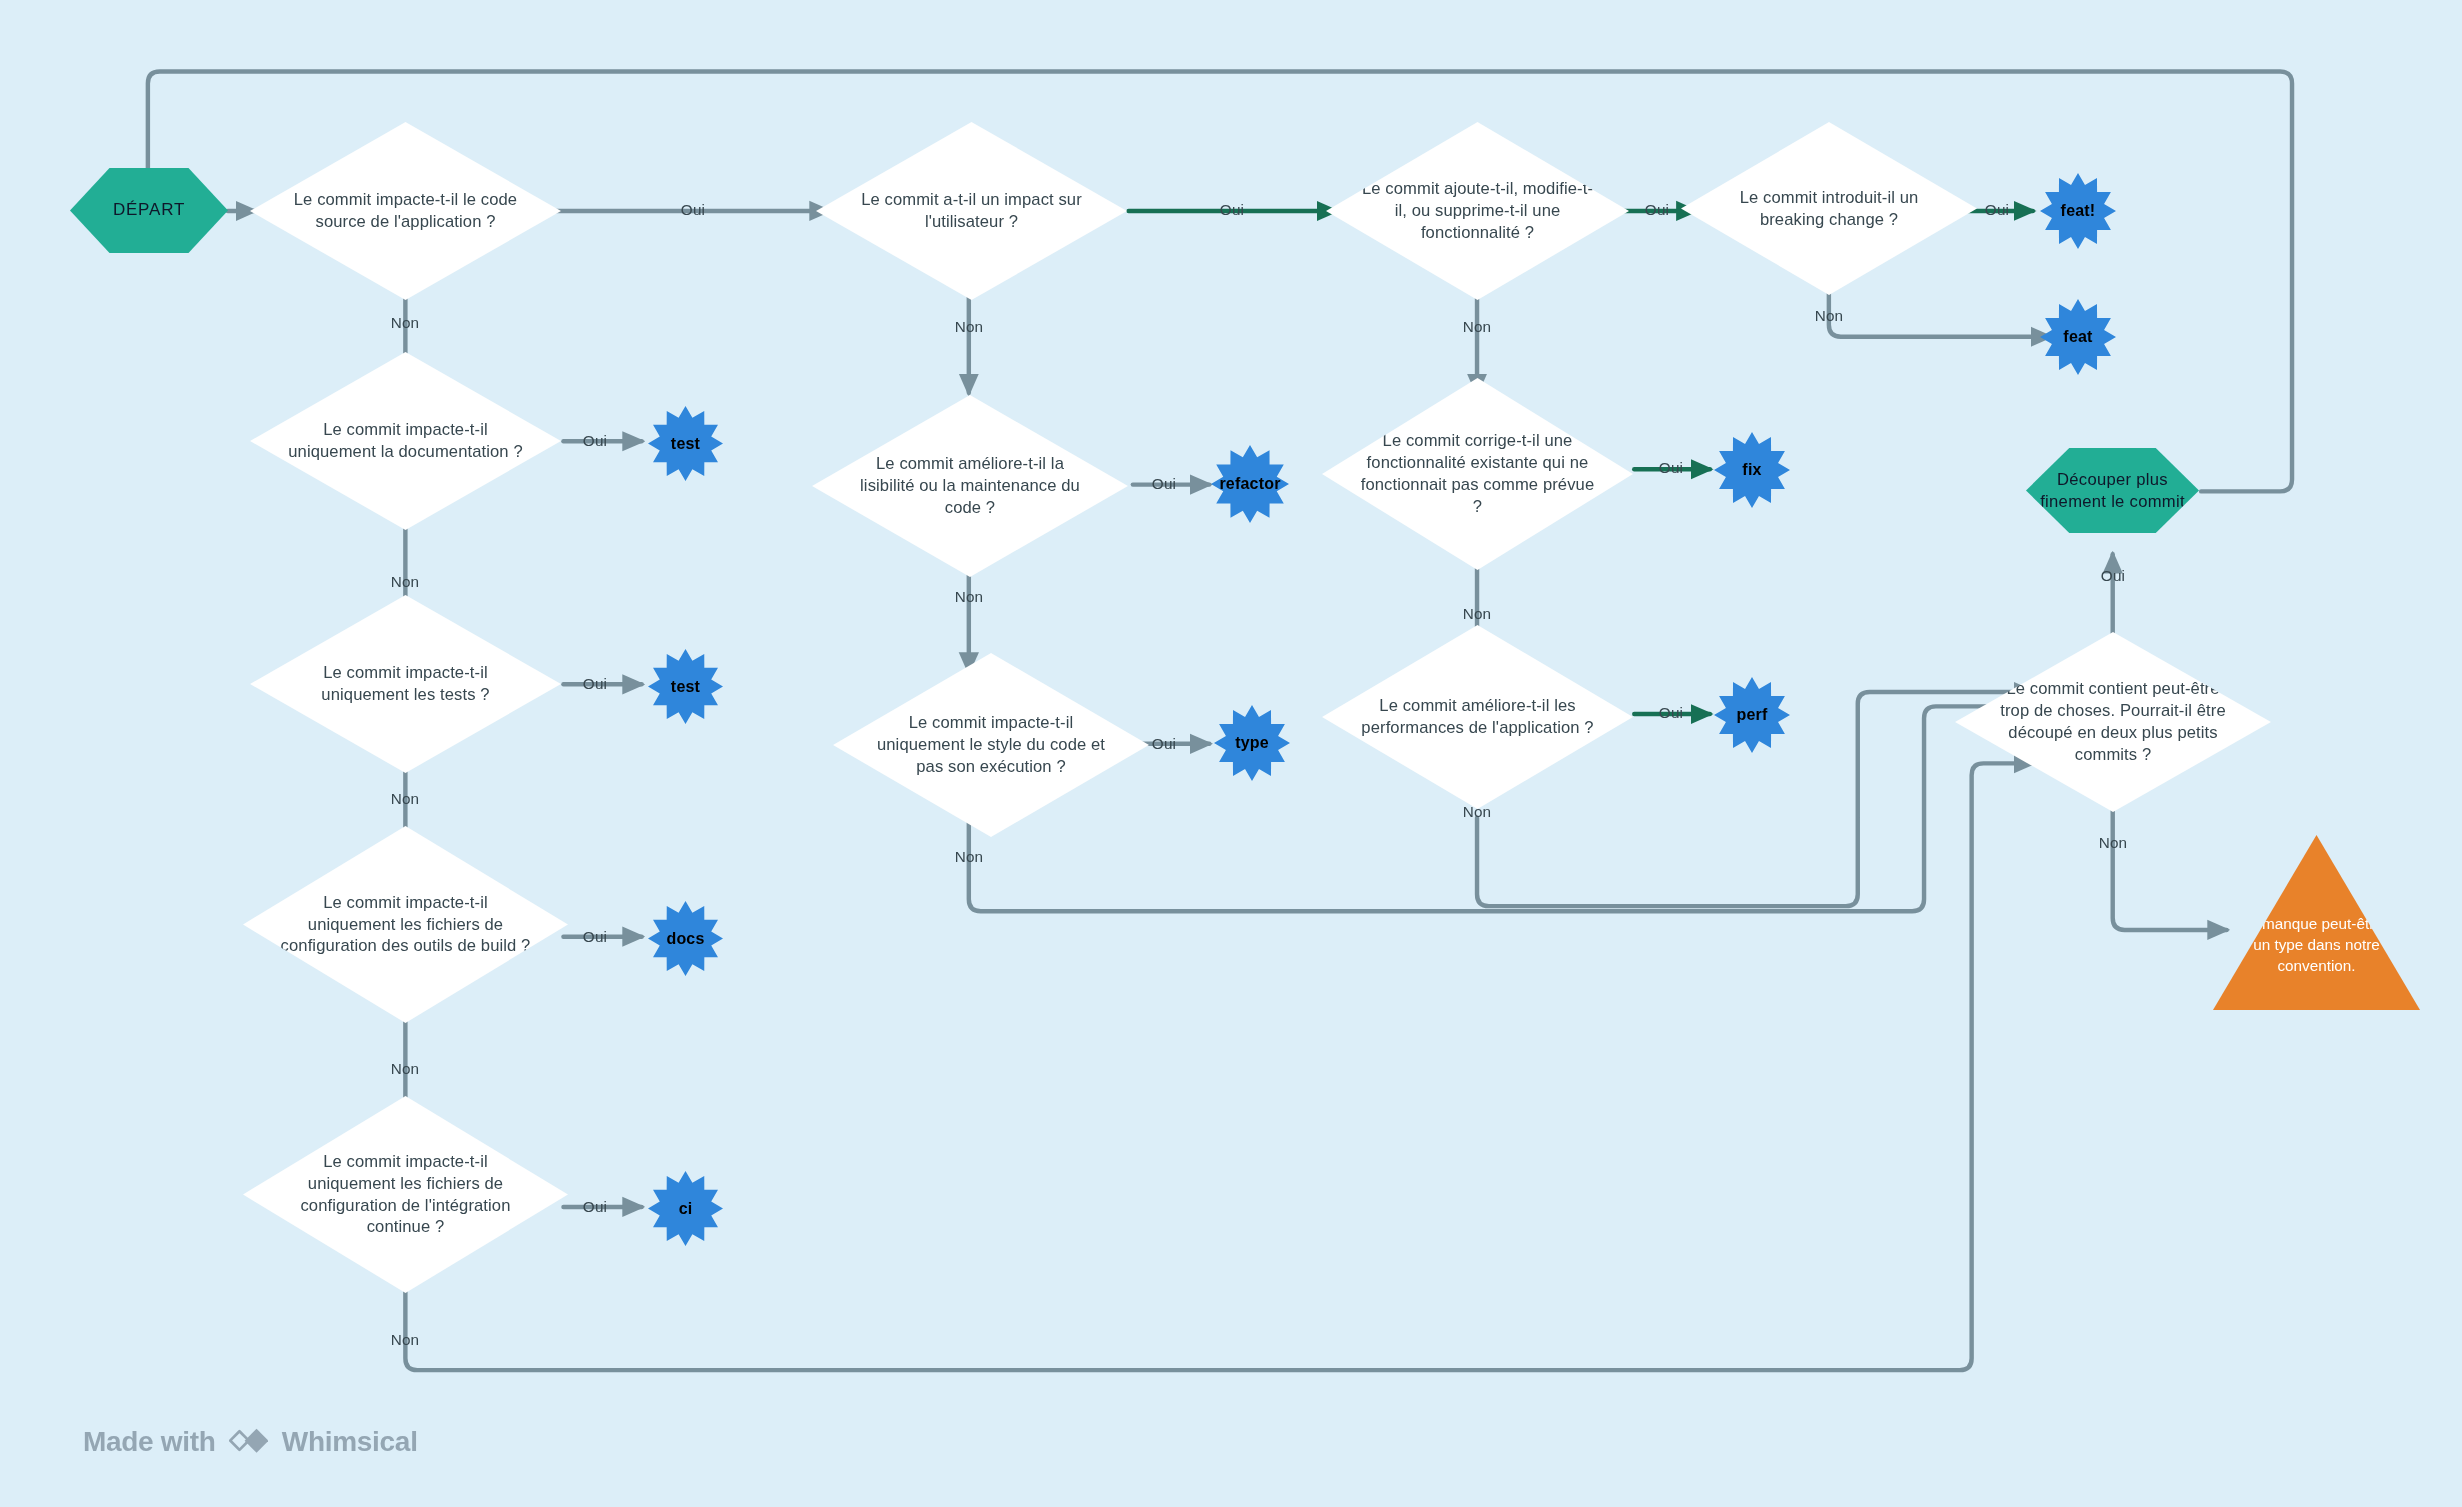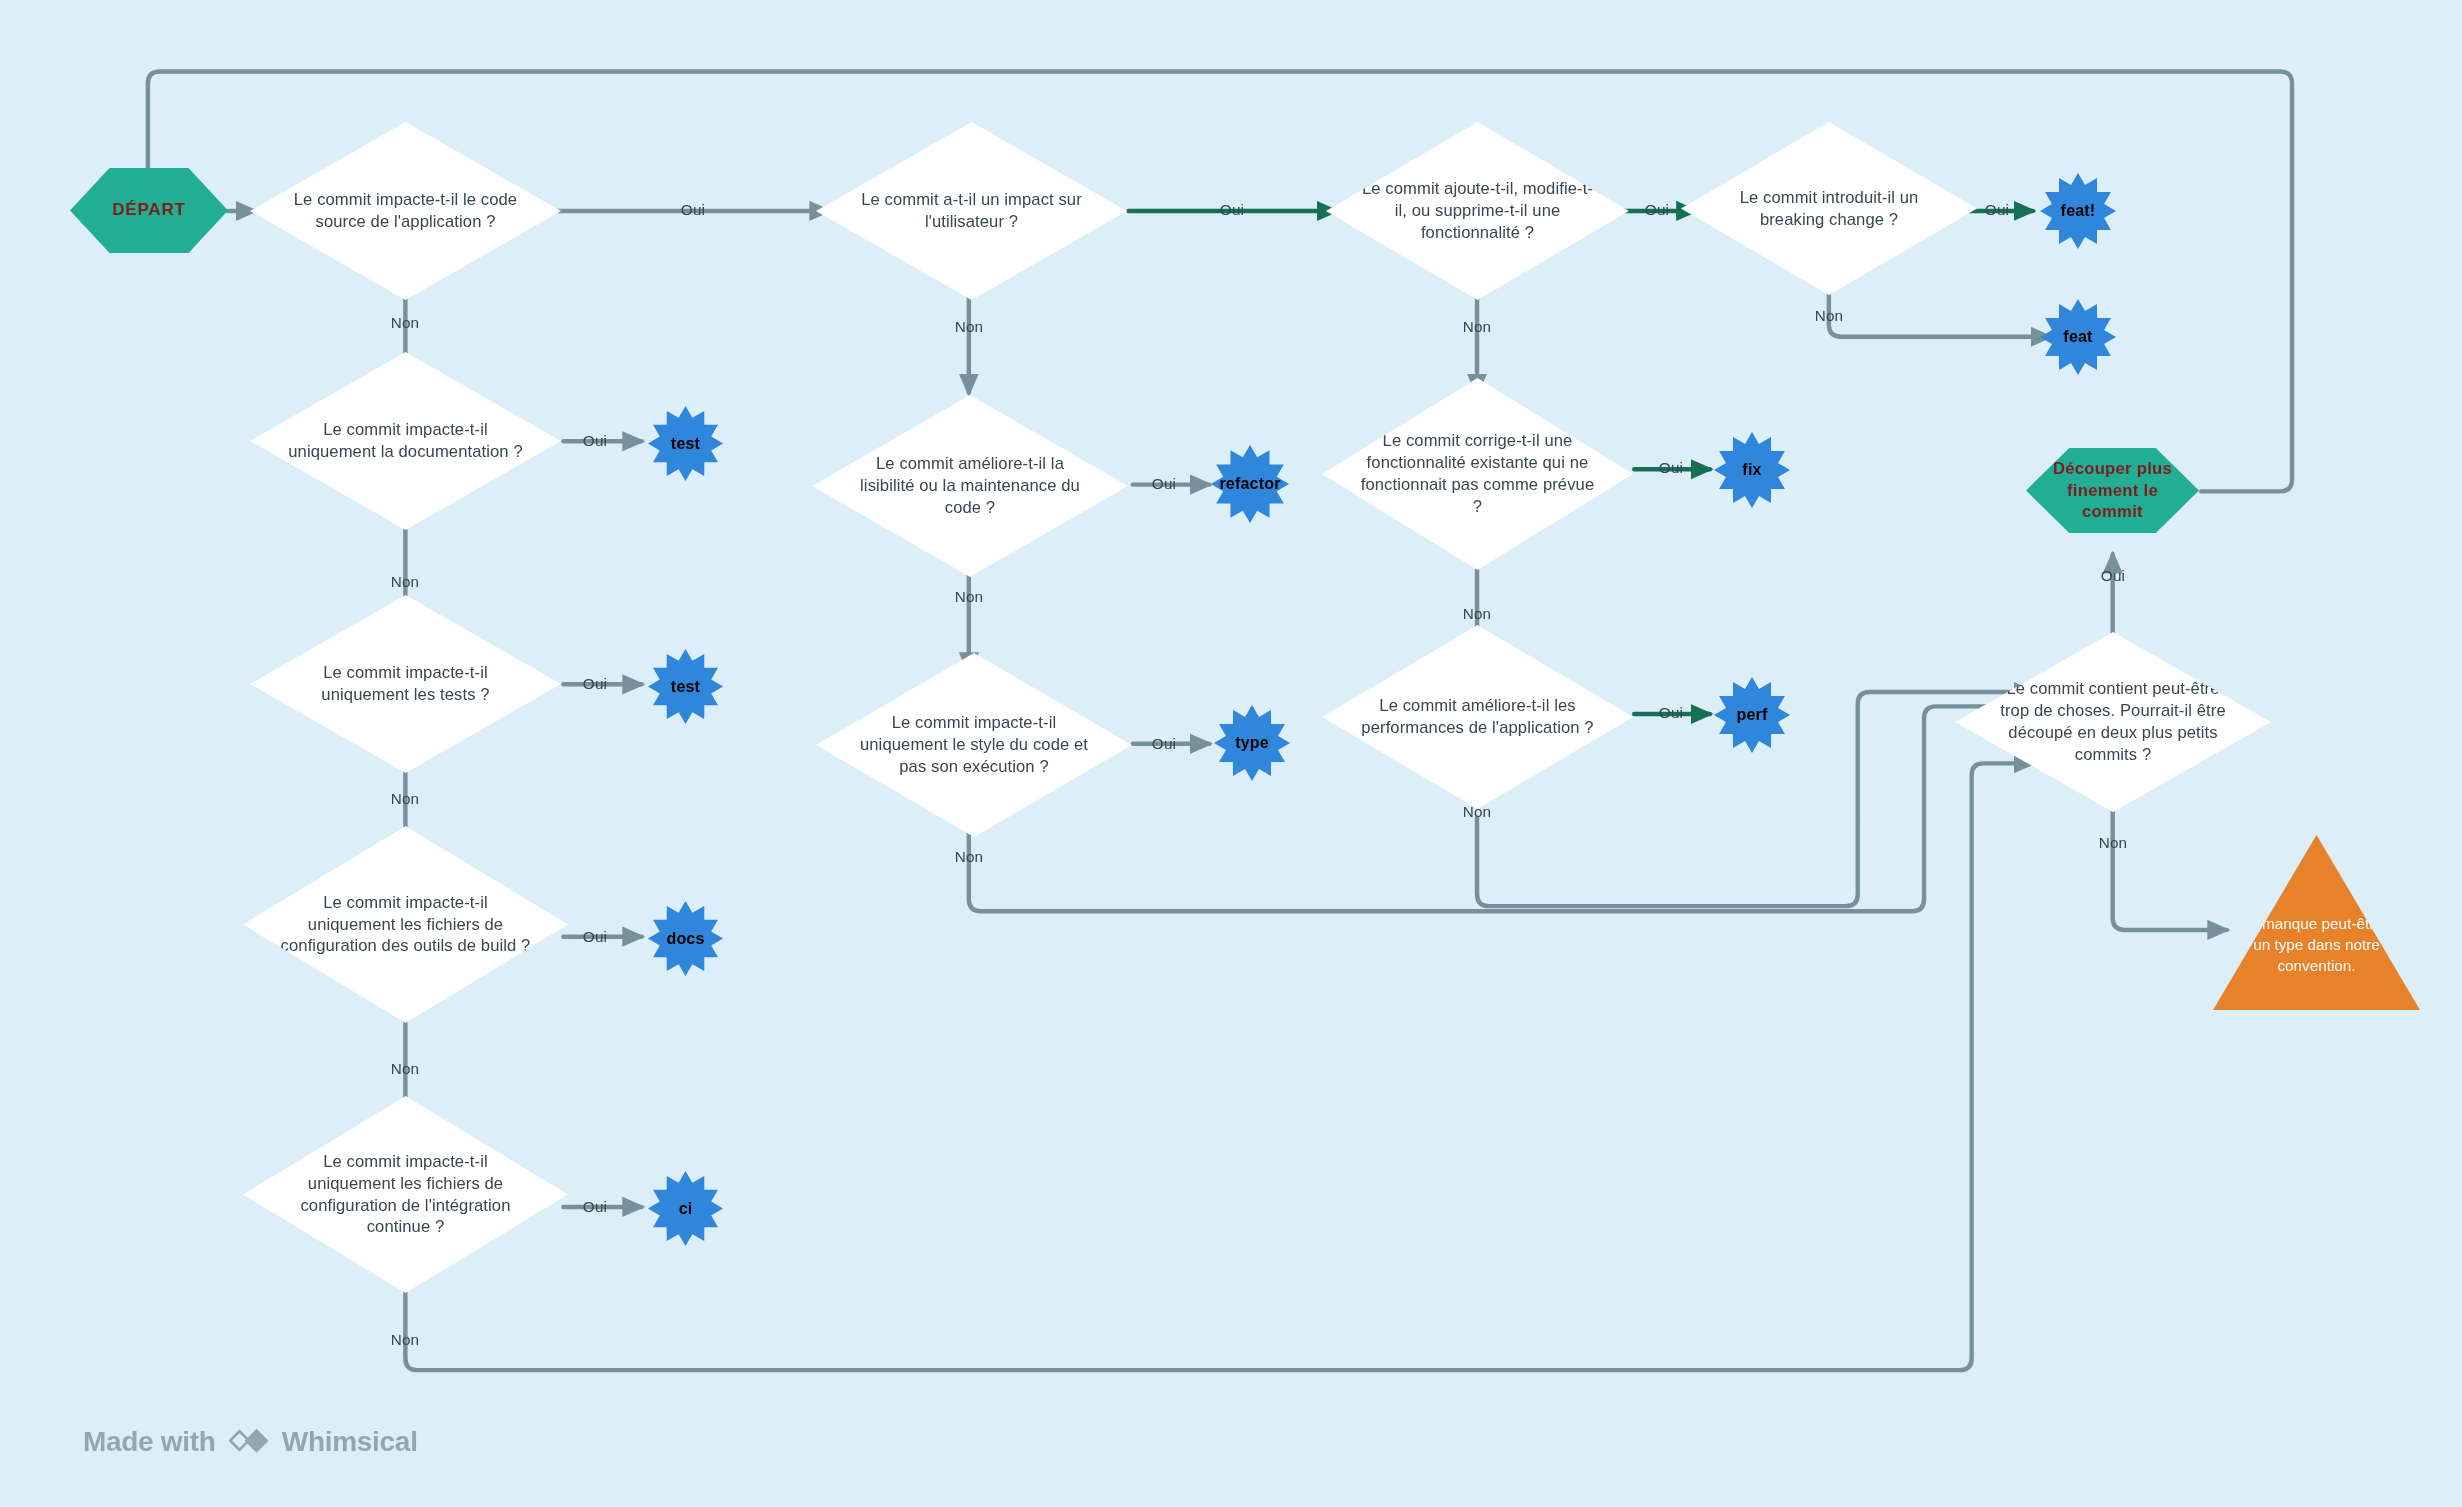--- a/index.html
+++ b/index.html
@@ -49,24 +49,24 @@
   }
 
   
   .hexagon {
     background: #22AE95;
     clip-path: polygon(25% 0%, 75% 0%, 100% 50%, 75% 100%, 25% 100%, 0% 50%);
     border-radius: 5.1px;
     filter: drop-shadow(0 1.7px 2.5px rgba(60,90,110,.18));
   }
   .hexagon .label {
-    color: #7f1d1d;
+    color: #0f172a;
     font-size: 16.6px;
     line-height: 1.32;
-    font-weight: 700;
+    font-weight: 400;
     padding: 0 8.5px;
     letter-spacing: 0.3px;
   }
   .hexagon.start .label { font-size: 17px; letter-spacing: 0.8px; }
 
   
   .burst {
     background: #2F86DB;
     filter: drop-shadow(0 2.5px 3.4px rgba(60,90,110,.22));
   }
@@ -230,21 +230,21 @@
   </div>
 
   <div class="node diamond" style="left:816px; top:122px; width:311px; height:178px;">
     <span class="label">Le commit a-t-il un impact sur l'utilisateur ?</span>
   </div>
 
   <div class="node diamond" style="left:812px; top:395px; width:316px; height:182px;">
     <span class="label">Le commit améliore-t-il la lisibilité ou la maintenance du code ?</span>
   </div>
 
-  <div class="node diamond" style="left:816px; top:653px; width:316px; height:184px;">
+  <div class="node diamond" style="left:833px; top:653px; width:316px; height:184px;">
     <span class="label">Le commit impacte-t-il uniquement le style du code et pas son exécution ?</span>
   </div>
 
   <div class="node diamond" style="left:1326px; top:122px; width:303px; height:178px;">
     <span class="label">Le commit ajoute-t-il, modifie-t-il, ou supprime-t-il une fonctionnalité ?</span>
   </div>
 
   <div class="node diamond" style="left:1322px; top:378px; width:311px; height:192px;">
     <span class="label">Le commit corrige-t-il une fonctionnalité existante qui ne fonctionnait pas comme prévue ?</span>
   </div>

